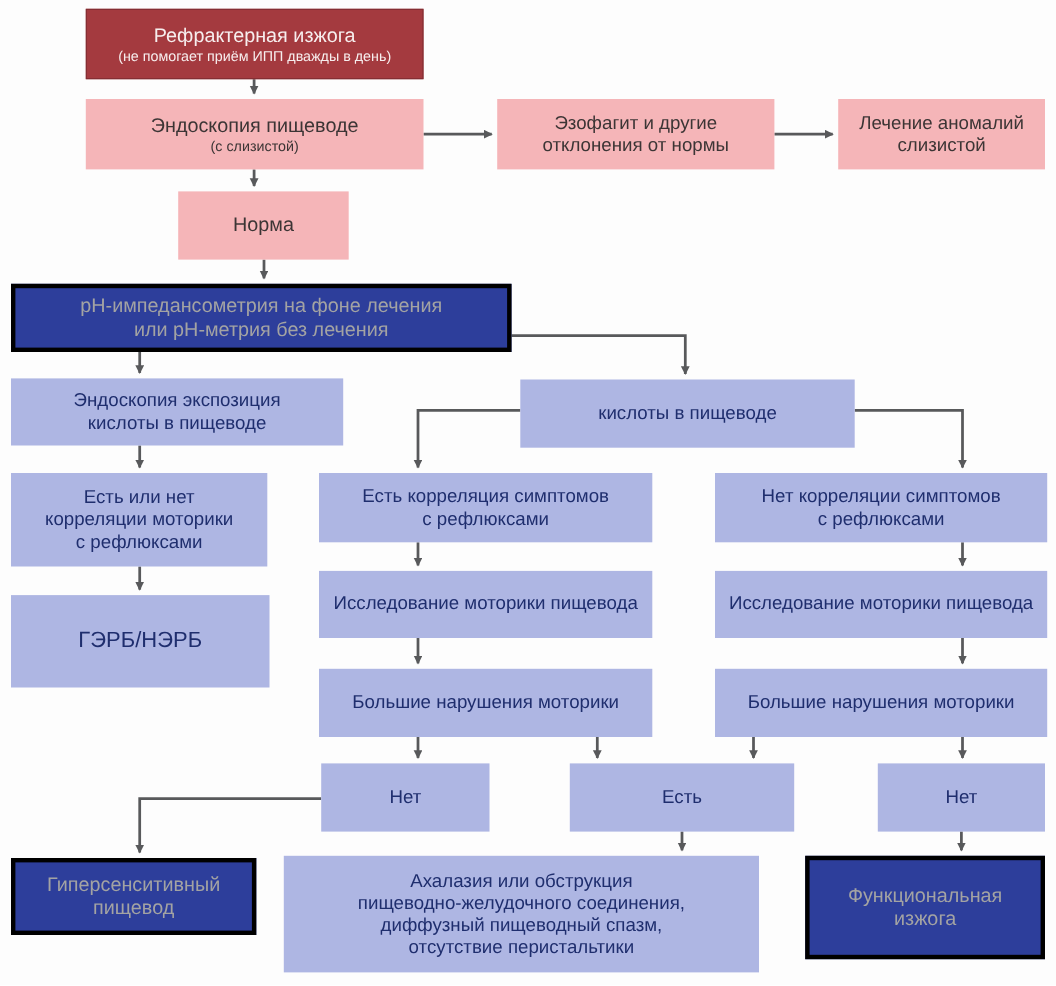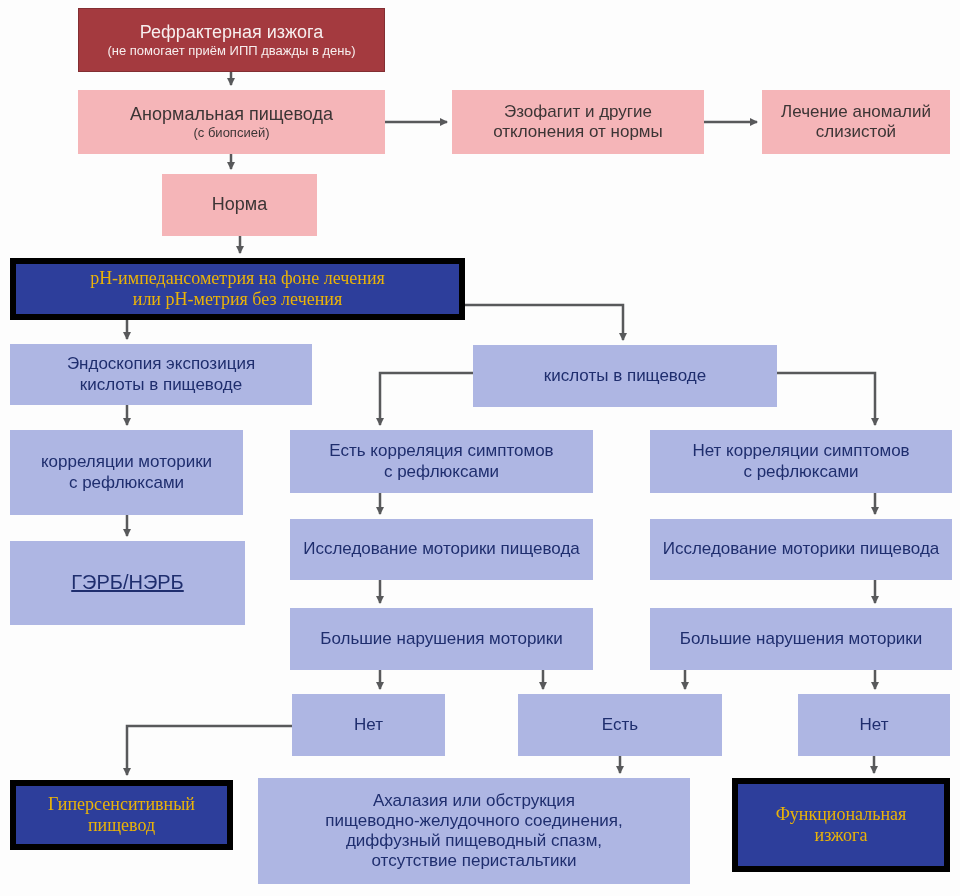--- a/index.html
+++ b/index.html
@@ -8,25 +8,25 @@
     font-family:"Liberation Sans","DejaVu Sans",sans-serif;
   }
   #connectors{position:absolute;left:0;top:0;width:960px;height:896px;pointer-events:none;}
   .node{
     position:absolute;box-sizing:border-box;
     display:flex;flex-direction:column;align-items:center;justify-content:center;
     text-align:center;padding:4px 8px;line-height:1.18;font-size:17px;
   }
   .red{background:var(--c-red,#a43a3f);color:#f7eeee;border:1px solid #822e32;}
   .pink{background:var(--c-pink,#f5b5b8);color:#3c3535;}
-  .blue{background:var(--c-blue,#2d3e9b);color:#eab308;border:6px solid #000000;font-family:Liberation Serif, serif;}
+  .blue{background:var(--c-blue,#2d3e9b);color:#a3a3a3;border:4px solid #000000;}
   .peri{background:var(--c-peri,#aeb6e3);color:var(--c-navy,#1f2e6e);}
   .t-main{font-size:18px;}
   .t-sub{font-size:13px;}
-  .t-big{font-size:20px;text-decoration:underline;}
+  .t-big{font-size:20px;}
   .l{width:100%;}
 </style>
 </head>
 <body>
 
 <div id="canvas">
 
   <svg id="connectors" viewBox="0 0 960 896" xmlns="http://www.w3.org/2000/svg">
     <defs>
       <marker id="ah" markerWidth="9" markerHeight="9" refX="7" refY="4" orient="auto" markerUnits="userSpaceOnUse">
@@ -58,22 +58,22 @@
       <path d="M874,756 V773" marker-end="url(#ah)"></path>
     </g>
   </svg>
 
   <div class="node red" style="left:78px;top:8px;width:307px;height:64px">
     <div class="l t-main">Рефрактерная изжога</div>
     <div class="l t-sub">(не помогает приём ИПП дважды в день)</div>
   </div>
 
   <div class="node pink" style="left:78px;top:90px;width:307px;height:64px">
-    <div class="l t-main">Анормальная пищевода</div>
-    <div class="l t-sub">(с биопсией)</div>
+    <div class="l t-main">Эндоскопия пищеводе</div>
+    <div class="l t-sub">(с слизистой)</div>
   </div>
 
   <div class="node pink" style="left:452px;top:90px;width:252px;height:64px">
     <div class="l">Эзофагит и другие</div>
     <div class="l">отклонения от нормы</div>
   </div>
 
   <div class="node pink" style="left:762px;top:90px;width:188px;height:64px">
     <div class="l">Лечение аномалий</div>
     <div class="l">слизистой</div>
@@ -87,20 +87,21 @@
     <div class="l t-main">pH-импедансометрия на фоне лечения</div>
     <div class="l t-main">или pH-метрия без лечения</div>
   </div>
 
   <div class="node peri" style="left:10px;top:344px;width:302px;height:61px">
     <div class="l">Эндоскопия экспозиция</div>
     <div class="l">кислоты в пищеводе</div>
   </div>
 
   <div class="node peri" style="left:10px;top:430px;width:233px;height:85px">
+    <div class="l">Есть или нет</div>
     <div class="l">корреляции моторики</div>
     <div class="l">с рефлюксами</div>
   </div>
 
   <div class="node peri" style="left:10px;top:541px;width:235px;height:84px">
     <div class="l t-big">ГЭРБ/НЭРБ</div>
   </div>
 
   <div class="node peri" style="left:473px;top:345px;width:304px;height:62px">
     <div class="l">кислоты в пищеводе</div>

